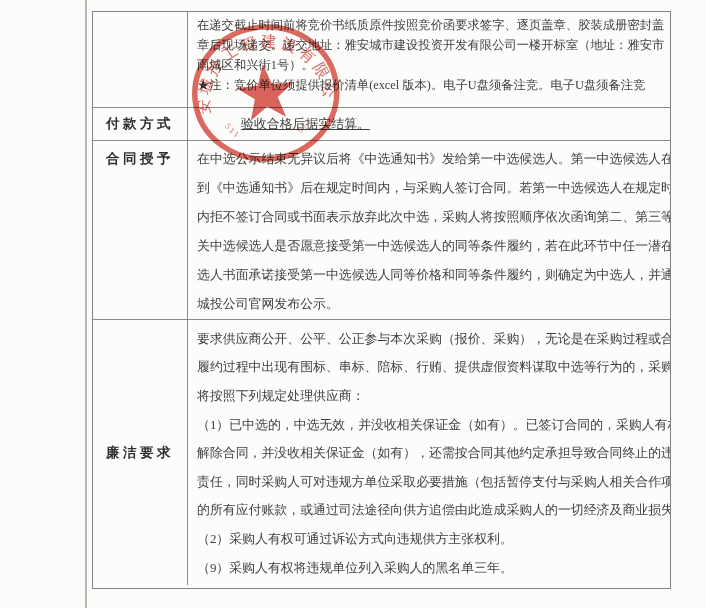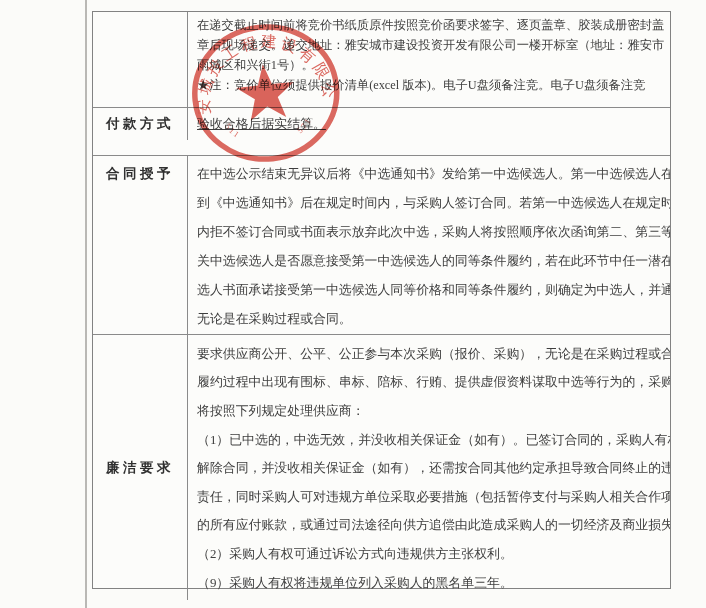--- a/index.html
+++ b/index.html
@@ -16,22 +16,22 @@
   }
   
   .doc-table{
     position:absolute;left:92px;top:11px;width:579px;height:578px;
     border:1px solid #828282;box-sizing:border-box;
     background:#fcfcfa;
   }
   .row{display:flex;box-sizing:border-box;border-top:1px solid #8a8a8a;}
   .row:first-child{border-top:none;}
   .row-0{height:95px;}
-  .row-1{height:33px;}
-  .row-2{height:179px;margin-top:15px;}
+  .row-1{height:33px;gap:44px;}
+  .row-2{height:179px;}
   .row-3{height:266px;}
   .label-cell{
     width:95px;flex:0 0 95px;box-sizing:border-box;
     border-right:1px solid #8a8a8a;
     display:flex;justify-content:center;align-items:center;
     font-weight:bold;font-size:13.5px;letter-spacing:3.5px;
     color:#2f2f2f;
   }
   .row-2 .label-cell{align-items:flex-start;padding-top:9px;}
   .content-cell{
@@ -80,21 +80,21 @@
       </div>
     </div>
     <div class="row row-2">
       <div class="label-cell">合同授予</div>
       <div class="content-cell">
         <div class="line">在中选公示结束无异议后将《中选通知书》发给第一中选候选人。第一中选候选人在收</div>
         <div class="line">到《中选通知书》后在规定时间内，与采购人签订合同。若第一中选候选人在规定时间</div>
         <div class="line">内拒不签订合同或书面表示放弃此次中选，采购人将按照顺序依次函询第二、第三等相</div>
         <div class="line">关中选候选人是否愿意接受第一中选候选人的同等条件履约，若在此环节中任一潜在中</div>
         <div class="line">选人书面承诺接受第一中选候选人同等价格和同等条件履约，则确定为中选人，并通过</div>
-        <div class="line">无论是在采购过程或合同。</div>
+        <div class="line">城投公司官网发布公示。</div>
       </div>
     </div>
     <div class="row row-3">
       <div class="label-cell">廉洁要求</div>
       <div class="content-cell">
         <div class="line">要求供应商公开、公平、公正参与本次采购（报价、采购），无论是在采购过程或合同</div>
         <div class="line">履约过程中出现有围标、串标、陪标、行贿、提供虚假资料谋取中选等行为的，采购人</div>
         <div class="line">将按照下列规定处理供应商：</div>
         <div class="line">（1）已中选的，中选无效，并没收相关保证金（如有）。已签订合同的，采购人有权</div>
         <div class="line">解除合同，并没收相关保证金（如有），还需按合同其他约定承担导致合同终止的违约</div>

